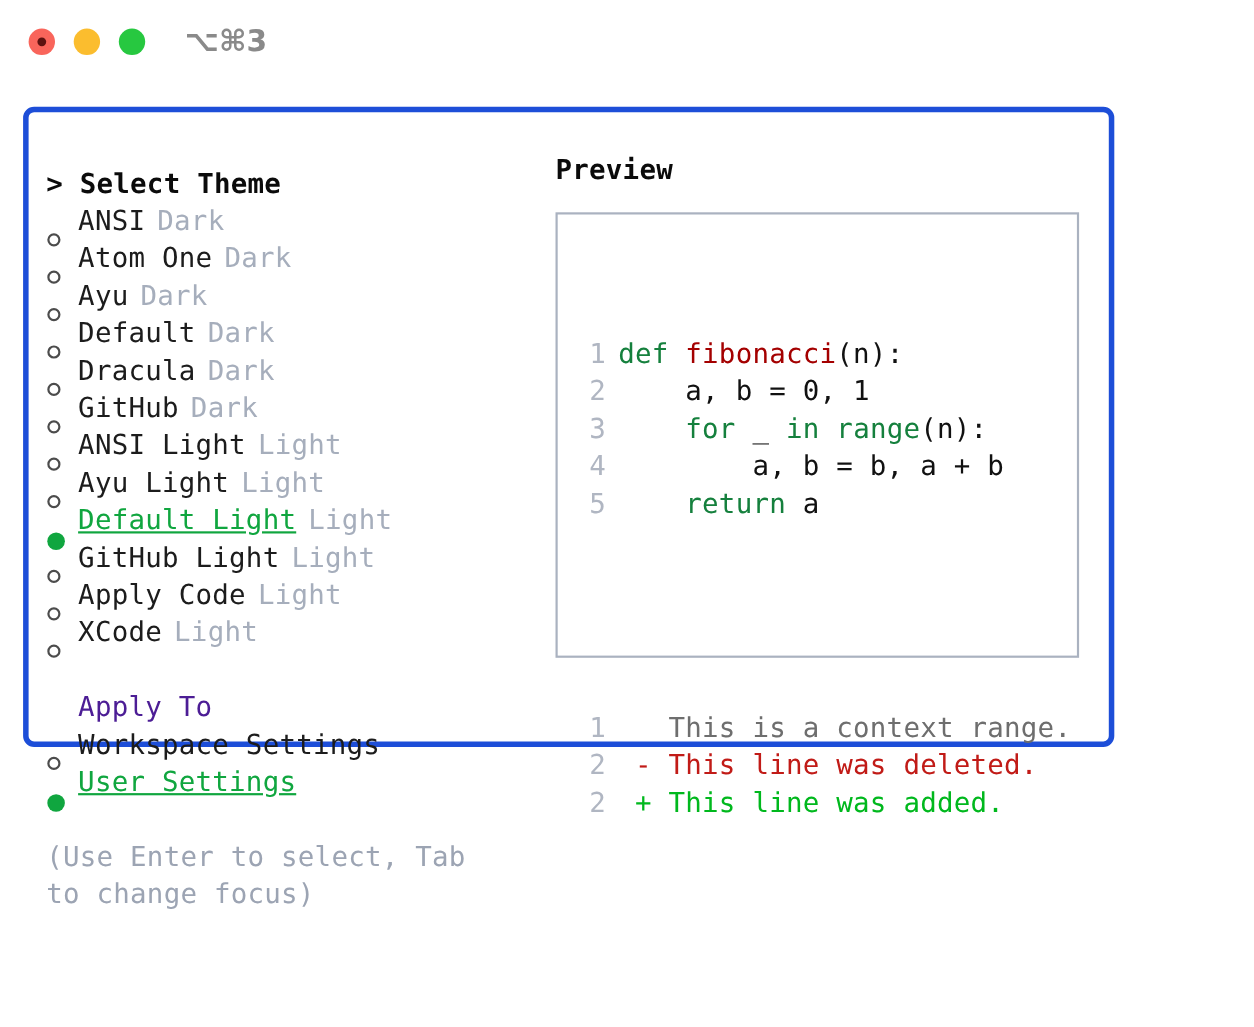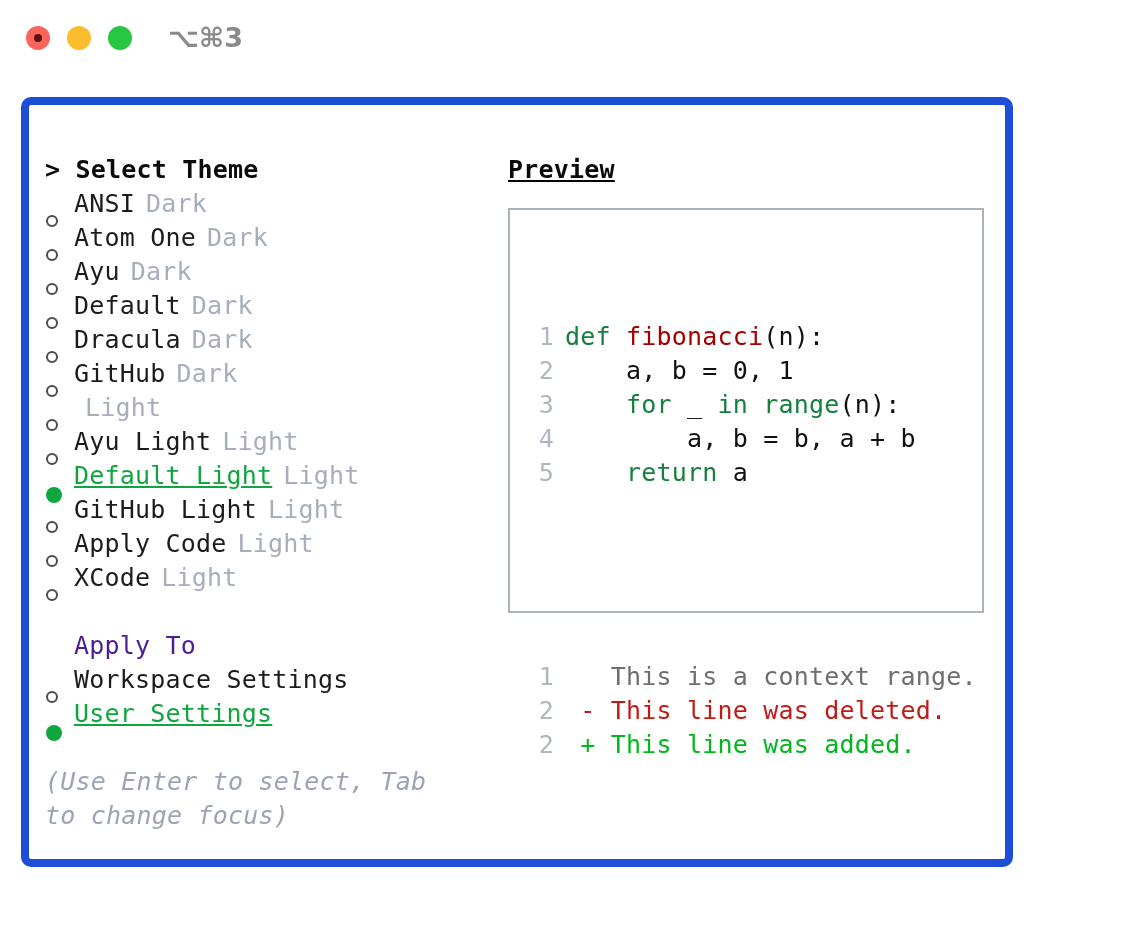--- a/index.html
+++ b/index.html
@@ -67,40 +67,39 @@
     letter-spacing: 0px;
     font-family: "DejaVu Sans", "Liberation Sans", sans-serif;
   }
 
   
   .panel {
     position: absolute;
     left: 21px;
     top: 97px;
     width: 992px;
-    height: 770px;
-    border: 8px solid #1d4ed8;
+    height: 582px;
+    border: 5px solid #1d4ed8;
     border-radius: 10px;
     box-sizing: border-box;
     background: #ffffff;
   }
 
   
   .col-left {
     position: absolute;
     left: 16px;
     top: 48px;
     width: 460px;
   }
   .col-right {
     position: absolute;
     left: 479px;
-    top: 48px;
+    top: 36px;
     width: 500px;
-    text-decoration: underline;
   }
 
   
   .section-header {
     font-size: 25px;
     font-weight: bold;
     color: #0b0b0b;
     line-height: 34px;
     white-space: pre;
     letter-spacing: 0.2px;
@@ -163,21 +162,20 @@
     letter-spacing: 0.2px;
   }
 
   .hint {
     margin-top: 34px;
     font-size: 25px;
     line-height: 34px;
     color: #9ca4b3;
     width: 410px;
     letter-spacing: 0.2px;
-    font-style: italic;
   }
 
   
   .preview-title {
     font-size: 25px;
     font-weight: bold;
     color: #0b0b0b;
     line-height: 34px;
     letter-spacing: 0.2px;
   }
@@ -235,21 +233,21 @@
     <div class="col-left">
       <div class="section-header">&gt; Select Theme</div>
 
       <div id="theme-list">
           <div class="row"><span class="marker"><span class="ring"></span></span><span class="label">ANSI</span><span class="badge">Dark</span></div>
           <div class="row"><span class="marker"><span class="ring"></span></span><span class="label">Atom One</span><span class="badge">Dark</span></div>
           <div class="row"><span class="marker"><span class="ring"></span></span><span class="label">Ayu</span><span class="badge">Dark</span></div>
           <div class="row"><span class="marker"><span class="ring"></span></span><span class="label">Default</span><span class="badge">Dark</span></div>
           <div class="row"><span class="marker"><span class="ring"></span></span><span class="label">Dracula</span><span class="badge">Dark</span></div>
           <div class="row"><span class="marker"><span class="ring"></span></span><span class="label">GitHub</span><span class="badge">Dark</span></div>
-          <div class="row"><span class="marker"><span class="ring"></span></span><span class="badge">Light</span></div>
+          <div class="row"><span class="marker"><span class="ring"></span></span><span class="label">ANSI Light</span><span class="badge">Light</span></div>
           <div class="row"><span class="marker"><span class="ring"></span></span><span class="label">Ayu Light</span><span class="badge">Light</span></div>
           <div class="row selected"><span class="marker"><span class="fill"></span></span><span class="label">Default Light</span><span class="badge">Light</span></div>
           <div class="row"><span class="marker"><span class="ring"></span></span><span class="label">GitHub Light</span><span class="badge">Light</span></div>
           <div class="row"><span class="marker"><span class="ring"></span></span><span class="label">Apply Code</span><span class="badge">Light</span></div>
           <div class="row"><span class="marker"><span class="ring"></span></span><span class="label">XCode</span><span class="badge">Light</span></div>
         </div>
 
       <div class="spacer-row"></div>
 
       <div class="group-title">Apply To</div>

